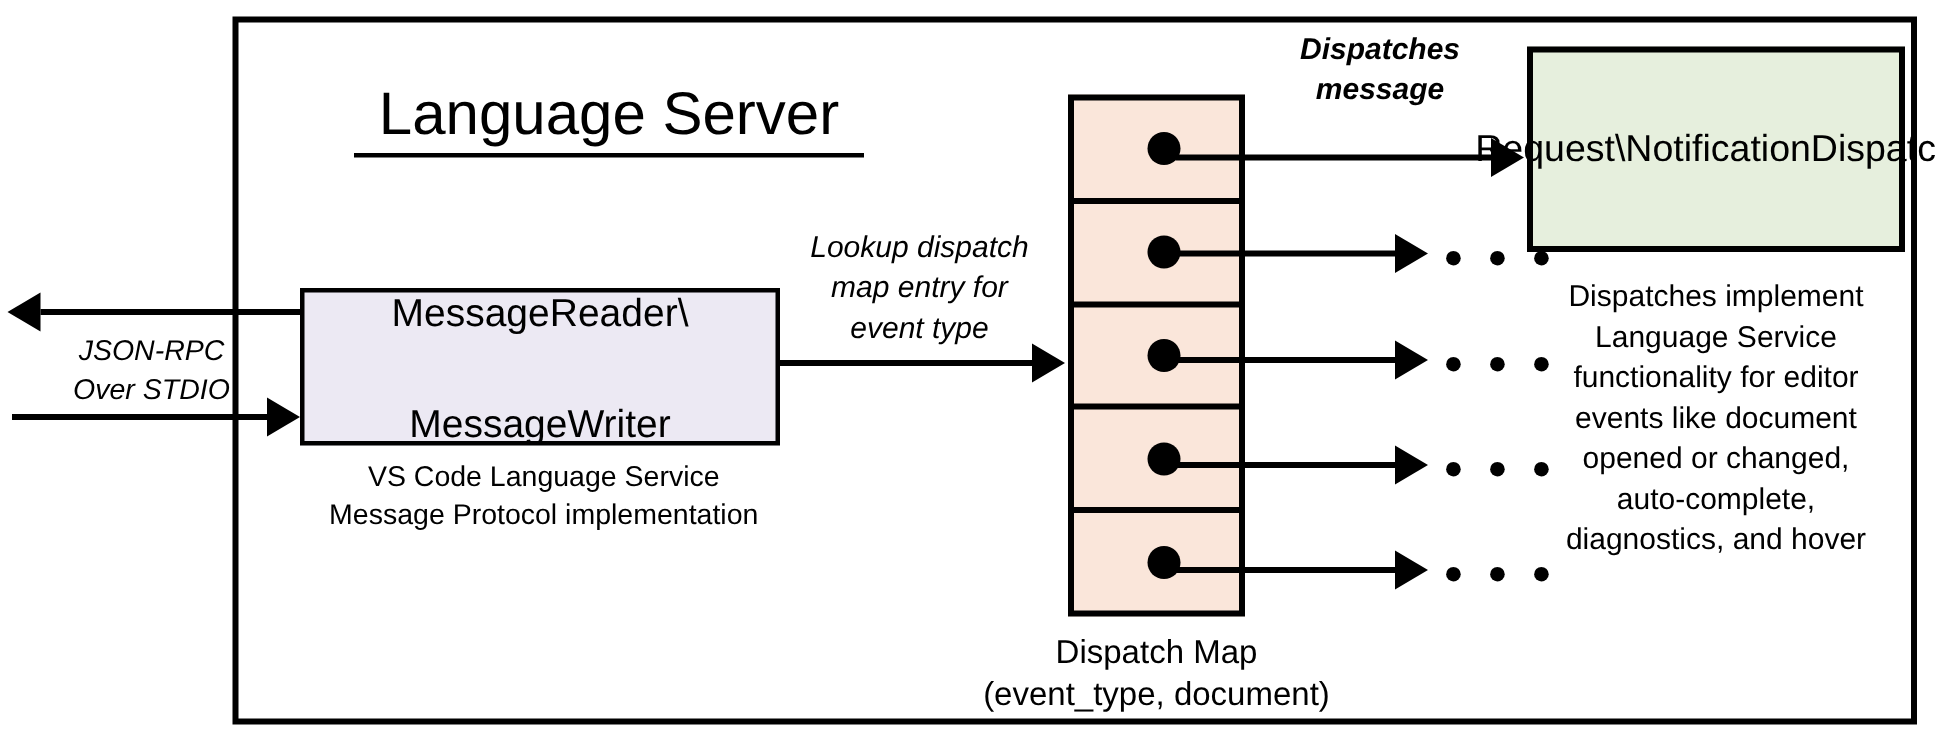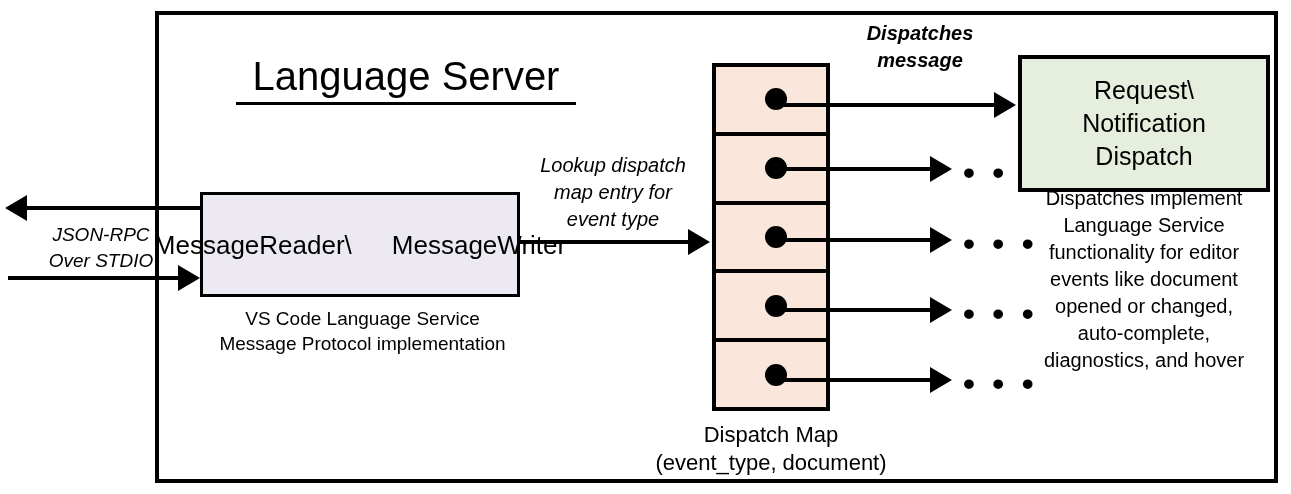--- a/index.html
+++ b/index.html
@@ -47,21 +47,21 @@
   
   #reader-box {
     left: 200px;
     top: 192px;
     width: 320px;
     height: 105px;
     background: #ece9f3;
     border: 3px solid #000;
     box-sizing: border-box;
     display: flex;
-    flex-direction: row;
+    flex-direction: column;
     align-items: center;
     justify-content: center;
     font-size: 26px;
     line-height: 34px;
     text-align: right;
     gap: 40px;
   }
   #reader-caption {
     left: 190px;
     top: 306px;
@@ -140,27 +140,26 @@
   
   #callback-box {
     left: 1018px;
     top: 31px;
     width: 252px;
     height: 137px;
     background: #e6efdd;
     border: 4px solid #000;
     box-sizing: border-box;
     display: flex;
-    flex-direction: column;
+    flex-direction: row;
     align-items: center;
     justify-content: center;
     font-size: 25px;
     line-height: 33px;
     text-align: center;
-    margin-top: 24px;
   }
   #callback-caption {
     left: 1008px;
     top: 185px;
     width: 272px;
     text-align: center;
     font-size: 20px;
     line-height: 27px;
   }
 

